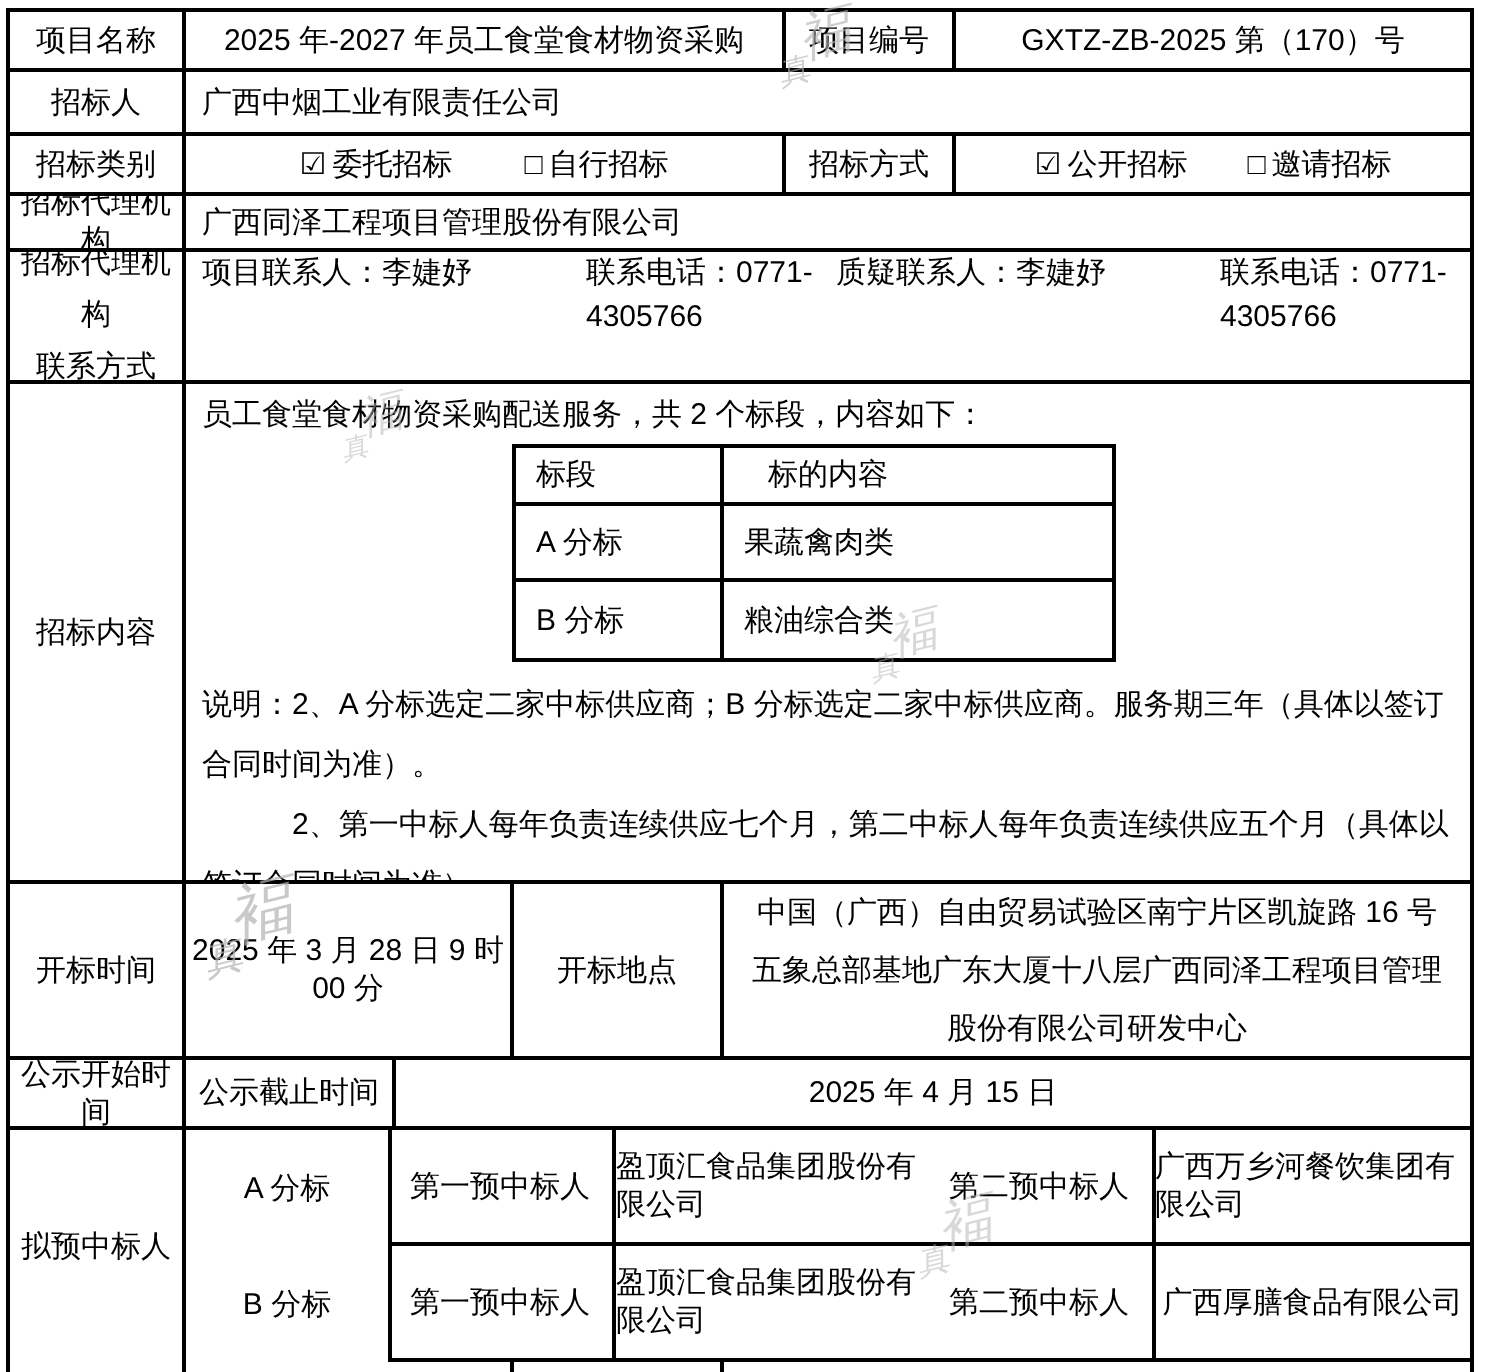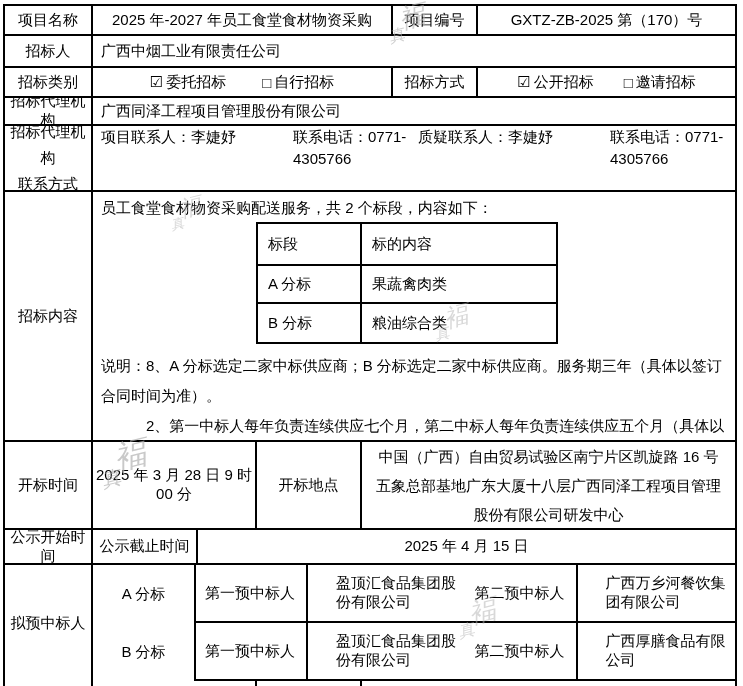--- a/index.html
+++ b/index.html
@@ -37,38 +37,38 @@
   .box{font-size:15px;}
   .contact-lines{flex-direction:row;align-items:stretch;justify-content:space-evenly;
     text-align:left;padding-left:8px;}
   .cline{display:flex;line-height:22px;}
   .cname{width:192px;flex:none;}
   
   .content-cell{display:block;padding:3px 8px 0;text-align:left;}
   .intro{margin:0;line-height:26px;}
   .inner-table{margin:1px 0 0 155px;width:302px;border:2px solid #000;box-sizing:border-box;}
   .itr{display:flex;border-bottom:2px solid #000;height:38px;box-sizing:border-box;}
-  .itr.ith{height:42px;}
+  .itr.ith{height:29px;gap:12px;}
   .itr:last-child{border-bottom:none;}
   .itc{flex:1;display:flex;align-items:center;padding-left:10px;box-sizing:border-box;}
   .itc1{width:104px;flex:none;border-right:2px solid #000;}
   .note{margin:7px 0 0;line-height:30px;}
   .note2{margin-top:0;text-indent:45px;}
   .addr{line-height:29px;padding:2px 10px;}
   
   .winners{display:flex;border-bottom:none;height:116px;}
   .w-right{flex:1;display:flex;flex-direction:column;}
   .w-group{display:flex;flex:1;}
   .w-sec{width:103px;flex:none;border-right:2px solid #000;display:flex;
     align-items:center;justify-content:center;box-sizing:border-box;}
   .w-entries{flex:1;display:flex;flex-direction:row;}
   .w-entry{display:flex;flex:1;border-bottom:2px solid #000;box-sizing:border-box;}
   .w-rank{width:112px;flex:none;border-right:2px solid #000;display:flex;
     align-items:center;padding-left:9px;box-sizing:border-box;}
-  .w-co{flex:1;display:flex;align-items:center;justify-content:center;padding-left:28px;}
+  .w-co{flex:1;display:flex;align-items:center;justify-content:center;}
   
   .wm{
     position:absolute;pointer-events:none;z-index:5;
     color:#b3b3b3;opacity:.62;font-style:italic;
     font-family:"DejaVu Serif",serif;
     transform:rotate(-14deg);white-space:nowrap;
   }
   .wm-a{font-size:.6em;position:relative;top:.5em;}
   .wm-b{font-size:1em;position:relative;top:-.12em;left:-.06em;}
 </style>
@@ -151,21 +151,21 @@
         </div>
         <div class="itr">
           <div class="itc itc1">A 分标</div>
           <div class="itc">果蔬禽肉类</div>
         </div>
         <div class="itr">
           <div class="itc itc1">B 分标</div>
           <div class="itc">粮油综合类</div>
         </div>
       </div>
-      <p class="note">说明：8、A 分标选定二家中标供应商；B 分标选定二家中标供应商。服务期三年（具体以签订合同时间为准）。</p>
+      <p class="note">说明：2、A 分标选定二家中标供应商；B 分标选定二家中标供应商。服务期三年（具体以签订合同时间为准）。</p>
       <p class="note note2">2、第一中标人每年负责连续供应七个月，第二中标人每年负责连续供应五个月（具体以签订合同时间为准）。</p>
     </div>
   </div>
 
   <div class="row h88">
     <div class="cell c-label">开标时间</div>
     <div class="cell c-date">2025 年 3 月 28 日 9 时 00 分</div>
     <div class="cell c-place">开标地点</div>
     <div class="cell c-rest">
         <div class="addr">中国（广西）自由贸易试验区南宁片区凯旋路 16 号五象总部基地广东大厦十八层广西同泽工程项目管理股份有限公司研发中心</div>

